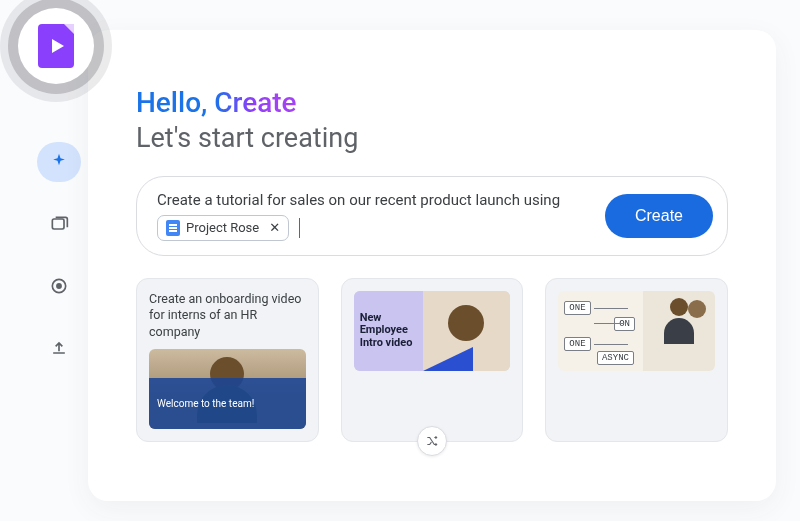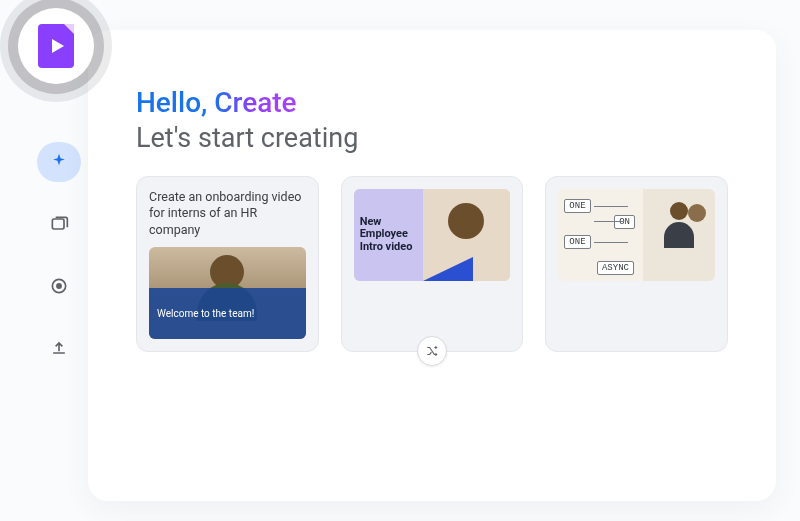--- a/index.html
+++ b/index.html
@@ -190,21 +190,21 @@
       cursor: pointer;
     }
     .sugg-title {
       font-size: 12.5px;
       color: #3c4043;
       line-height: 1.35;
       min-height: 34px;
     }
     .thumb {
       width: 100%;
-      height: 92px;
+      height: 80px;
       border-radius: 6px;
       overflow: hidden;
       position: relative;
       background: #d6dce4;
     }
 
     
     .thumb1 {
       background: linear-gradient(180deg,#cdbba0 0%, #a08a6c 60%);
       display:flex; align-items:flex-end;
@@ -310,20 +310,36 @@
   </nav>
 
   <main class="main-panel">
     <div class="greeting">
       <h1>
         <span class="hello-text">Hello, </span><span class="name-text">Create</span>
       </h1>
       <div class="subtitle">Let's start creating</div>
     </div>
 
+    <div class="prompt-box">
+      <div class="prompt-text-area">
+        <div class="prompt-input">Create a tutorial for sales on our recent product launch using</div>
+        <div class="chip-row">
+          <span class="doc-chip">
+            <span class="doc-glyph">
+                <span class="lines"></span>
+              </span>
+            <span>Project Rose</span>
+            <span class="chip-close">✕</span>
+          </span>
+          <span class="cursor-bar"></span>
+        </div>
+      </div>
+      <button class="create-btn">Create</button>
+    </div>
 
     <div class="cards-row">
       <div class="sugg-card">
         <div class="sugg-title">Create an onboarding video for interns of an HR company</div>
         <div class="thumb thumb1">
           <div class="person"></div>
           <div class="body"></div>
           <div class="banner">Welcome to the team!</div>
         </div>
       </div>

